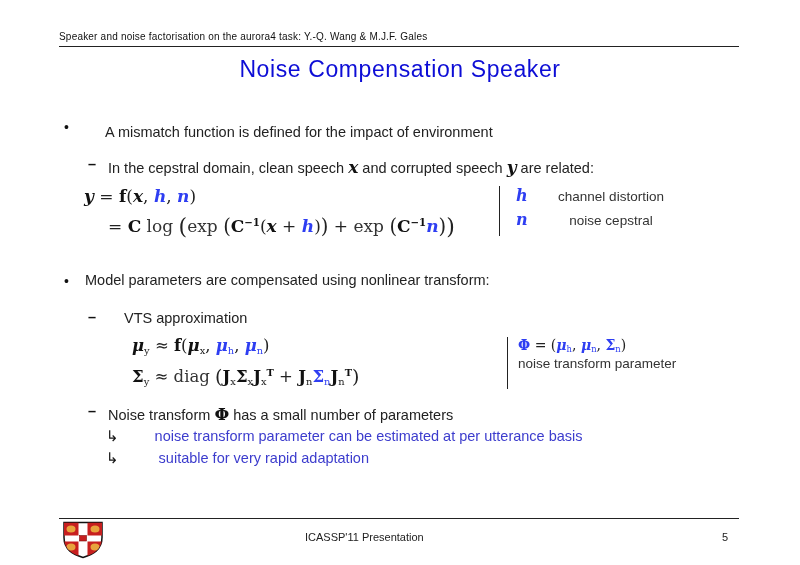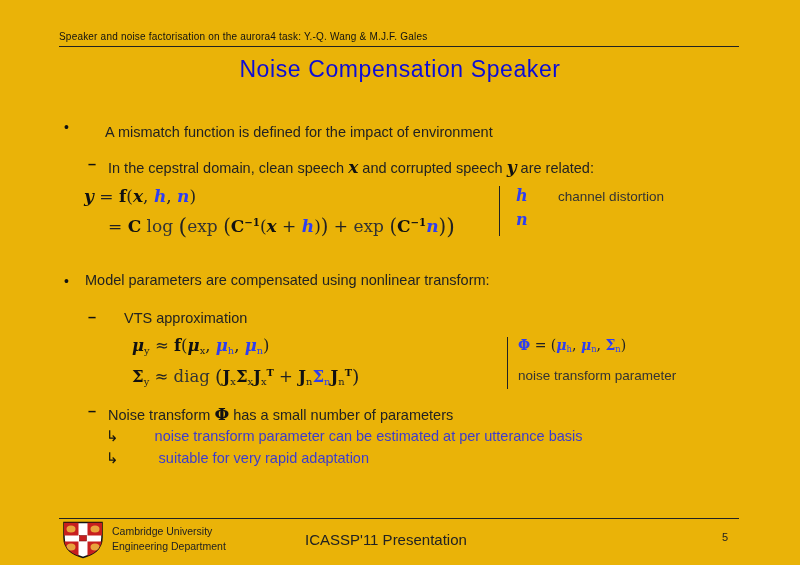--- a/index.html
+++ b/index.html
@@ -1,17 +1,17 @@
 <!DOCTYPE html>
 <html><head>
 <meta charset="utf-8">
 <style>
   html,body { margin:0; padding:0; background:#888; }
   .slide {
-    position:relative; width:800px; height:565px; background:#eab308;
+    position:relative; width:800px; height:565px; background:#ffffff;
     font-family:"Liberation Sans",sans-serif; color:#1e1e1e; overflow:hidden;
     margin:0 auto;
   }
   .abs { position:absolute; }
 
   
   .header-text { left:59px; top:31px; font-size:10px; color:#111; letter-spacing:0.2px; }
   .header-rule { left:59px; top:46px; width:680px; height:0; border-top:1.4px solid #222; }
 
   
@@ -50,21 +50,21 @@
   .legend-label { width:130px; text-align:center; font-size:13.5px; color:#333; white-space:nowrap; }
   .legend-text { font-size:13.5px; color:#333; white-space:nowrap; }
 
   
   .arrow-glyph { font-family:"DejaVu Sans",sans-serif; font-size:15px; color:#111; }
   .arrow-text { font-size:14.5px; color:#3c3ccd; white-space:pre;padding-left:36px; }
 
   
   .footer-rule { left:59px; top:518px; width:680px; height:0; border-top:1.4px solid #222; }
   .org-text { font-size:10.5px; color:#222; line-height:14.5px; }
-  .footer-center { font-size:15px; color:#222; }
+  .footer-center { font-size:11px; color:#222; }
   .page-number { font-size:11px; color:#222; }
 </style>
 </head>
 <body>
 
 <div class="slide">
 
   <div class="abs header-text">Speaker and noise factorisation on the aurora4 task: Y.-Q. Wang &amp; M.J.F. Gales</div>
   <div class="abs header-rule"></div>
 
@@ -81,38 +81,39 @@
 
   <div class="abs legend" style="left:499px; top:186px;">
     <div class="vbar" style="height:50px;"></div>
     <div class="legend-rows" style="margin-left:16px;">
       <div class="legend-row">
         <span class="legend-sym m-bib">h</span>
         <span class="legend-label">channel distortion</span>
       </div>
       <div class="legend-row" style="margin-top:5px;">
         <span class="legend-sym m-bib">n</span>
+        <span class="legend-label">noise cepstral</span>
       </div>
     </div>
   </div>
 
   <span class="abs bullet-glyph" style="left:64px; top:273px;">•</span>
   <div class="abs body-line" style="left:85px; top:272px;">Model parameters are compensated using nonlinear transform:</div>
 
   <span class="abs dash-glyph" style="left:88px; top:309px;">–</span>
   <div class="abs body-line" style="left:124px; top:310px;">VTS approximation</div>
 
   <div class="abs meq" style="left:132px; top:336px; font-size:16.5px;"><span class="m-bi">μ</span><span class="m-sub">y</span><span class="m-op"> ≈ </span><span class="m-rmb">f</span><span class="m-op">(</span><span class="m-bi">μ</span><span class="m-sub">x</span><span class="m-op">, </span><span class="m-bib">μ</span><span class="m-subb">h</span><span class="m-op">, </span><span class="m-bib">μ</span><span class="m-subb">n</span><span class="m-op">)</span></div>
   <div class="abs meq" style="left:132px; top:365px; font-size:16.5px;"><span class="m-rmb">Σ</span><span class="m-sub">y</span><span class="m-op"> ≈ </span><span class="m-fn">diag </span><span class="m-mid">(</span><span class="m-rmb">J</span><span class="m-sub">x</span><span class="m-rmb">Σ</span><span class="m-sub">x</span><span class="m-rmb">J</span><span class="m-sub">x</span><span class="m-sup">T</span><span class="m-op"> + </span><span class="m-rmb">J</span><span class="m-sub">n</span><span class="m-rmbb">Σ</span><span class="m-subb">n</span><span class="m-rmb">J</span><span class="m-sub">n</span><span class="m-sup">T</span><span class="m-mid">)</span></div>
 
   <div class="abs legend" style="left:507px; top:337px;">
     <div class="vbar" style="height:52px;"></div>
     <div style="margin-left:10px;">
       <div class="meq" style="font-size:14px;"><span class="m-rmbb">Φ</span><span class="m-op"> = </span><span class="m-op">(</span><span class="m-bib">μ</span><span class="m-subb">h</span><span class="m-op">, </span><span class="m-bib">μ</span><span class="m-subb">n</span><span class="m-op">, </span><span class="m-rmbb">Σ</span><span class="m-subb">n</span><span class="m-op">)</span></div>
-      <div class="legend-text" style="margin-top:14px;">noise transform parameter</div>
+      <div class="legend-text" style="margin-top:2px;">noise transform parameter</div>
     </div>
   </div>
 
   <span class="abs dash-glyph" style="left:88px; top:403px;">–</span>
   <div class="abs meq" style="left:108px; top:404px;"><span class="m-txt">Noise transform </span><span class="m-rmb">Φ</span><span class="m-txt"> has a small number of parameters</span></div>
 
   <div class="abs" style="left:106px; top:427px;">
     <span class="arrow-glyph">↳</span><span class="arrow-text">noise transform parameter can be estimated at per utterance basis</span>
   </div>
   <div class="abs" style="left:106px; top:449px;">
@@ -134,22 +135,18 @@
       <rect x="2" y="20.5" width="14.5" height="17" fill="#c71f1f"></rect>
       <rect x="25.5" y="20.5" width="14.5" height="17" fill="#c71f1f"></rect>
       <ellipse cx="9" cy="8" rx="4.5" ry="3.5" fill="#e8a33d"></ellipse>
       <ellipse cx="33" cy="8" rx="4.5" ry="3.5" fill="#e8a33d"></ellipse>
       <ellipse cx="9" cy="26" rx="4.5" ry="3.5" fill="#e8a33d"></ellipse>
       <ellipse cx="33" cy="26" rx="4.5" ry="3.5" fill="#e8a33d"></ellipse>
       <rect x="17.5" y="14.5" width="7" height="5.5" fill="#c71f1f" stroke="#7a0f0f" stroke-width="0.6"></rect>
     </g>
   </svg>
 
-  <div class="abs org-text" style="left:112px; top:524px;">
-    <div>Cambridge University</div>
-    <div>Engineering Department</div>
-  </div>
 
   <div class="abs footer-center" style="left:305px; top:531px;">ICASSP'11 Presentation</div>
 
   <div class="abs page-number" style="left:722px; top:531px;">5</div>
 
 </div>
 
 </body></html>

